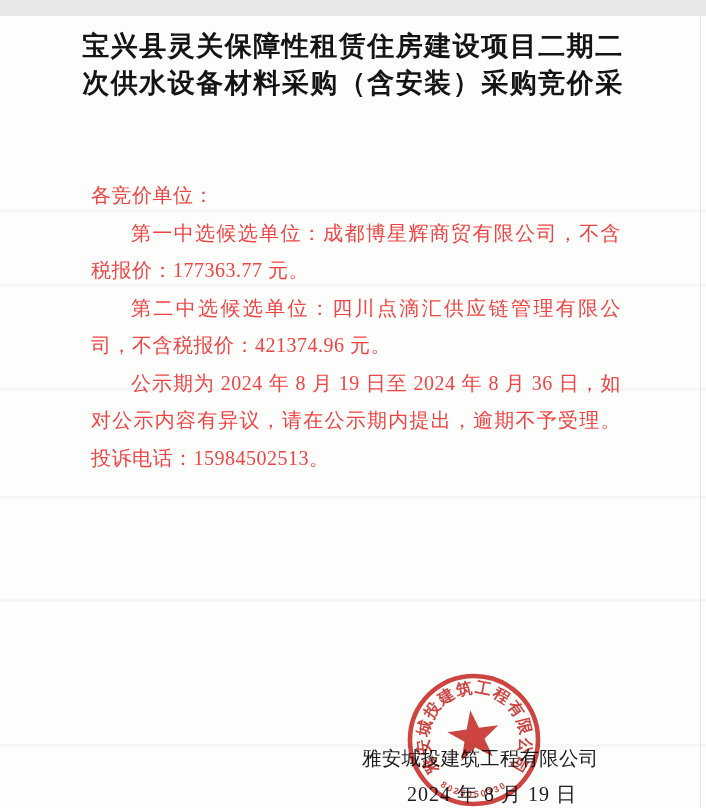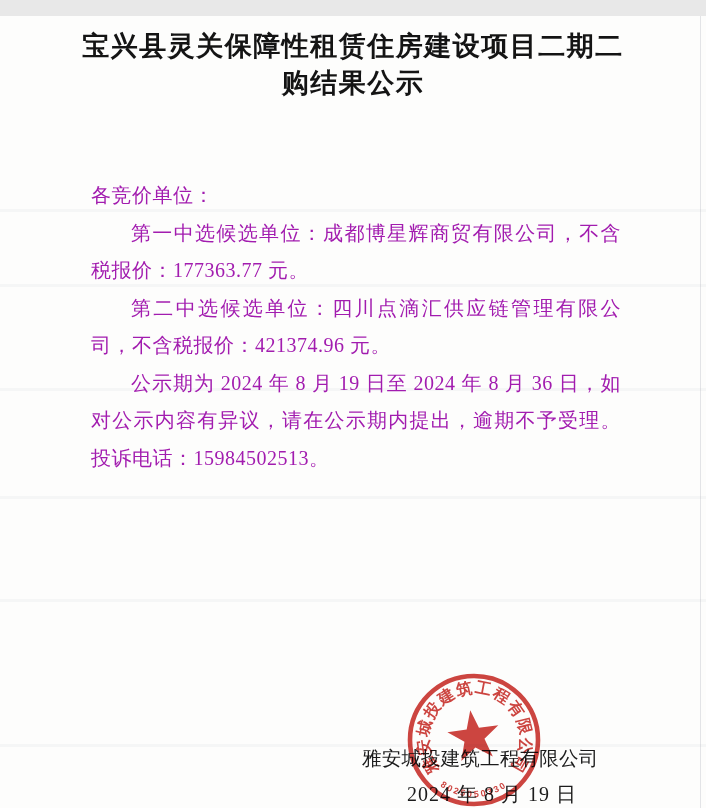--- a/index.html
+++ b/index.html
@@ -43,21 +43,21 @@
   }
   .doc-body {
     position: absolute;
     top: 161px;
     left: 91px;
     width: 530px;
     font-size: 20px;
     line-height: 37.5px;
     letter-spacing: 0.5px;
     text-align: justify;
-    color: #a21caf;
+    color: #ef4444;
   }
   .doc-body p { margin: 0; }
   .doc-body p.para { text-indent: 2em; }
   .sig-company {
     position: absolute;
     left: 362px;
     top: 729px;
     font-size: 19.5px;
     letter-spacing: 0.2px;
     z-index: 2;
@@ -105,21 +105,21 @@
   <div class="scan-band" style="top:193px"></div>
   <div class="scan-band" style="top:268px"></div>
   <div class="scan-band" style="top:372px"></div>
   <div class="scan-band" style="top:480px"></div>
   <div class="scan-band" style="top:583px"></div>
   <div class="scan-band" style="top:728px"></div>
   <div class="page-edge-line" style="left:700px"></div>
 
   <div class="doc-title">
     <div>宝兴县灵关保障性租赁住房建设项目二期二</div>
-    <div>购结果公示</div>
+    <div>次供水设备材料采购（含安装）采购竞价采</div>
   </div>
 
   <div class="doc-body">
     <p class="salutation">各竞价单位：</p>
     <p class="para">第一中选候选单位：成都博星辉商贸有限公司，不含税报价：177363.77 元。</p>
     <p class="para">第二中选候选单位：四川点滴汇供应链管理有限公司，不含税报价：421374.96 元。</p>
     <p class="para">公示期为 2024 年 8 月 19 日至 2024 年 8 月 36 日，如对公示内容有异议，请在公示期内提出，逾期不予受理。投诉电话：15984502513。</p>
   </div>
 
   <div class="sig-company">雅安城投建筑工程有限公司</div>

